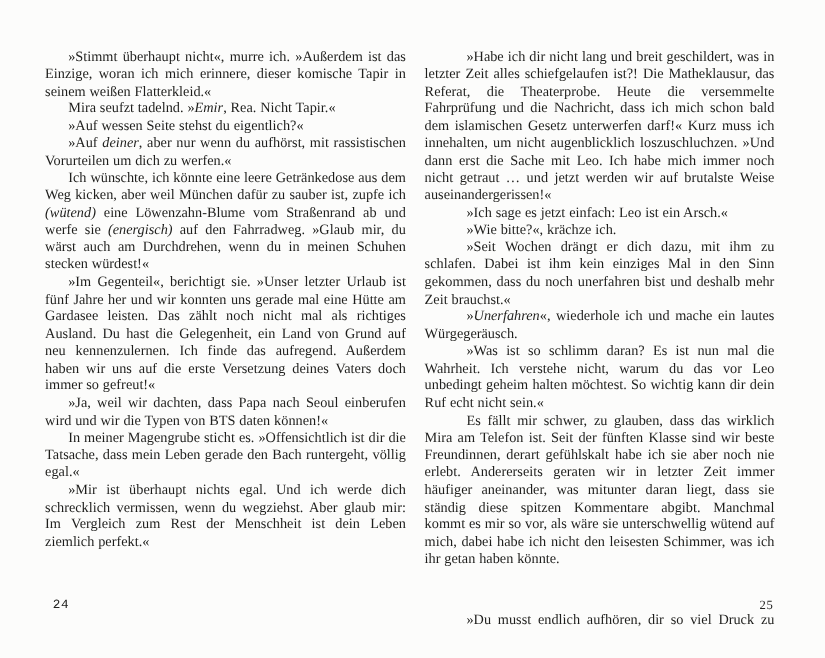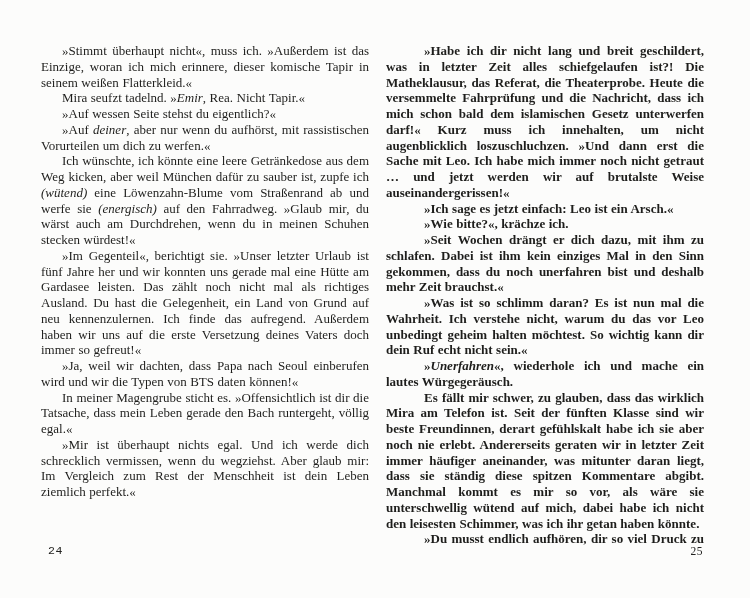--- a/index.html
+++ b/index.html
@@ -34,23 +34,23 @@
   .para {
     margin: 0;
     font-size: 13px;
     line-height: 15.75px;
     text-align: justify;
     hyphens: auto;
     -webkit-hyphens: auto;
     word-spacing: 0.02em;
   }
   .left-col .para { text-indent: 21px; }
-  .right-col .para { text-indent: 38px; font-weight: bold; }
+  .right-col .para { text-indent: 38px; }
   
-  .right-col .para:last-child { text-align-last: justify; }
+  .right-col .para:last-child { text-align-last: justify; margin-top: 39px; }
   .para em { font-style: italic; margin-top: 10px; }
   .page-number {
     position: absolute;
     font-size: 11.5px;
     letter-spacing: 0.5px;
     color: #222220;
   }
   #pn-left {
     left: 48px;
     top: 544px;
@@ -61,38 +61,38 @@
     top: 545px;
     text-align: right;
   }
 </style>
 </head>
 <body>
 
 <div class="spread">
 
   <section class="page-text left-col">
-      <p class="para"><span>»Stimmt überhaupt nicht«, muss ich. »Außerdem ist das Einzige, woran ich mich erinnere, dieser komische Tapir in seinem weißen Flatterkleid.«</span></p>
+      <p class="para"><span>»Stimmt überhaupt nicht«, murre ich. »Außerdem ist das Einzige, woran ich mich erinnere, dieser komische Tapir in seinem weißen Flatterkleid.«</span></p>
       <p class="para"><span>Mira seufzt tadelnd. »</span><em>Emir</em><span>, Rea. Nicht Tapir.«</span></p>
       <p class="para"><span>»Auf wessen Seite stehst du eigentlich?«</span></p>
       <p class="para"><span>»Auf </span><em>deiner</em><span>, aber nur wenn du aufhörst, mit rassistischen Vorurteilen um dich zu werfen.«</span></p>
       <p class="para"><span>Ich wünschte, ich könnte eine leere Getränkedose aus dem Weg kicken, aber weil München dafür zu sauber ist, zupfe ich </span><em>(wütend)</em><span> eine Löwenzahn-Blume vom Straßenrand ab und werfe sie </span><em>(energisch)</em><span> auf den Fahrradweg. »Glaub mir, du wärst auch am Durchdrehen, wenn du in meinen Schuhen stecken würdest!«</span></p>
       <p class="para"><span>»Im Gegenteil«, berichtigt sie. »Unser letzter Urlaub ist fünf Jahre her und wir konnten uns gerade mal eine Hütte am Gardasee leisten. Das zählt noch nicht mal als richtiges Ausland. Du hast die Gelegenheit, ein Land von Grund auf neu kennenzulernen. Ich finde das aufregend. Außerdem haben wir uns auf die erste Versetzung deines Vaters doch immer so gefreut!«</span></p>
       <p class="para"><span>»Ja, weil wir dachten, dass Papa nach Seoul einberufen wird und wir die Typen von BTS daten können!«</span></p>
       <p class="para"><span>In meiner Magengrube sticht es. »Offensichtlich ist dir die Tatsache, dass mein Leben gerade den Bach runtergeht, völlig egal.«</span></p>
       <p class="para"><span>»Mir ist überhaupt nichts egal. Und ich werde dich schrecklich vermissen, wenn du wegziehst. Aber glaub mir: Im Vergleich zum Rest der Menschheit ist dein Leben ziemlich perfekt.«</span></p>
     </section>
 
   <section class="page-text right-col">
       <p class="para"><span>»Habe ich dir nicht lang und breit geschildert, was in letzter Zeit alles schiefgelaufen ist?! Die Matheklausur, das Referat, die Theaterprobe. Heute die versemmelte Fahrprüfung und die Nachricht, dass ich mich schon bald dem islamischen Gesetz unterwerfen darf!« Kurz muss ich innehalten, um nicht augenblicklich loszuschluchzen. »Und dann erst die Sache mit Leo. Ich habe mich immer noch nicht getraut … und jetzt werden wir auf brutalste Weise auseinandergerissen!«</span></p>
       <p class="para"><span>»Ich sage es jetzt einfach: Leo ist ein Arsch.«</span></p>
       <p class="para"><span>»Wie bitte?«, krächze ich.</span></p>
       <p class="para"><span>»Seit Wochen drängt er dich dazu, mit ihm zu schlafen. Dabei ist ihm kein einziges Mal in den Sinn gekommen, dass du noch unerfahren bist und deshalb mehr Zeit brauchst.«</span></p>
+      <p class="para"><span>»</span><em>Unerfahren</em><span>«, wiederhole ich und mache ein lautes Würgegeräusch.</span></p>
       <p class="para"><span>»Was ist so schlimm daran? Es ist nun mal die Wahrheit. Ich verstehe nicht, warum du das vor Leo unbedingt geheim halten möchtest. So wichtig kann dir dein Ruf echt nicht sein.«</span></p>
-      <p class="para"><span>»</span><em>Unerfahren</em><span>«, wiederhole ich und mache ein lautes Würgegeräusch.</span></p>
       <p class="para"><span>Es fällt mir schwer, zu glauben, dass das wirklich Mira am Telefon ist. Seit der fünften Klasse sind wir beste Freundinnen, derart gefühlskalt habe ich sie aber noch nie erlebt. Andererseits geraten wir in letzter Zeit immer häufiger aneinander, was mitunter daran liegt, dass sie ständig diese spitzen Kommentare abgibt. Manchmal kommt es mir so vor, als wäre sie unterschwellig wütend auf mich, dabei habe ich nicht den leisesten Schimmer, was ich ihr getan haben könnte.</span></p>
       <p class="para"><span>»Du musst endlich aufhören, dir so viel Druck zu</span></p>
     </section>
 
   <div id="pn-left" class="page-number">24</div>
 
   <div id="pn-right" class="page-number">25</div>
 
 </div>
 

